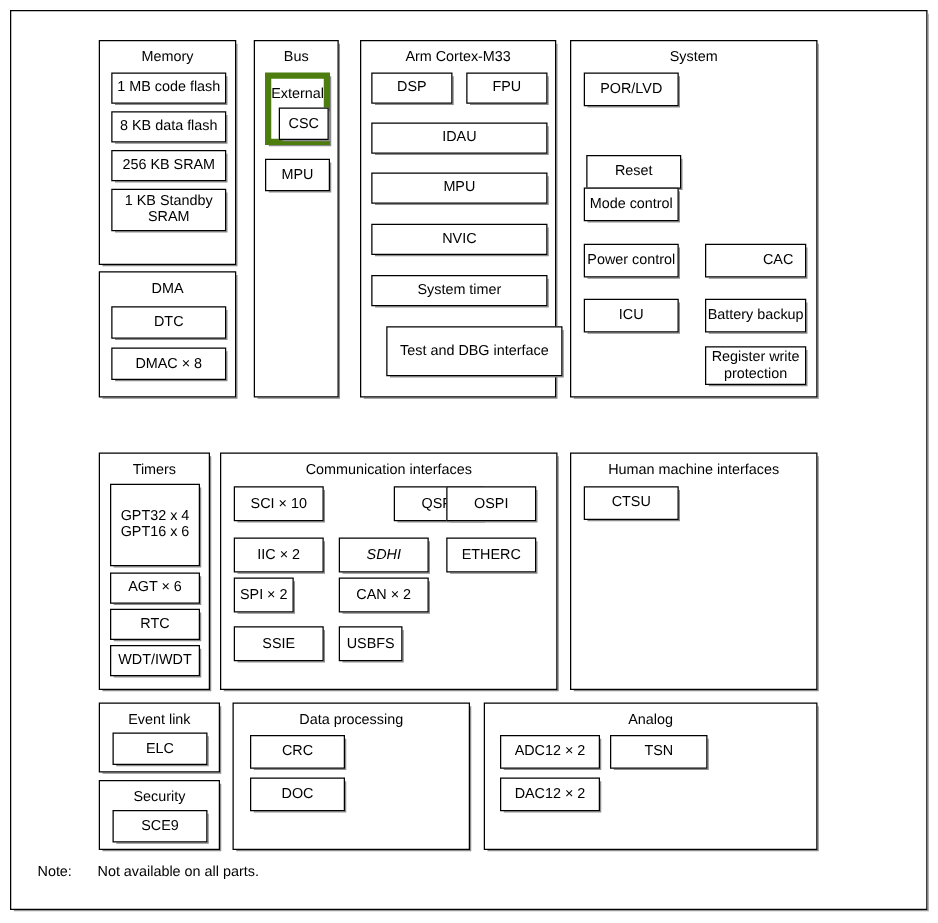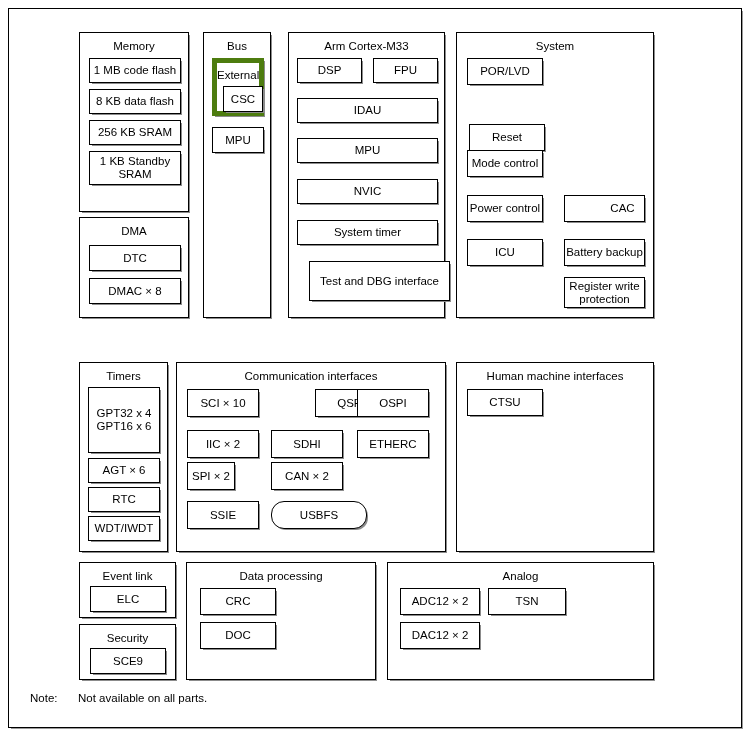--- a/index.html
+++ b/index.html
@@ -172,28 +172,28 @@
   </div>
 
   <div class="group" style="left:176px; top:362px; width:270px; height:190px;">
     <div class="group-title">Communication interfaces</div>
 
     <div class="blk" style="left:10px; top:26px; width:72px; height:28px;">SCI × 10</div>
     <div class="blk" style="left:94px; top:26px; width:72px; height:28px;margin-left:44px;">QSPI</div>
     <div class="blk" style="left:180px; top:26px; width:72px; height:28px;">OSPI</div>
 
     <div class="blk" style="left:10px; top:67px; width:72px; height:28px;">IIC × 2</div>
-    <div class="blk" style="left:94px; top:67px; width:72px; height:28px;">SDHI</div>
+    <div class="blk" style="left:94px; top:67px; width:72px; height:28px;font-style:italic;">SDHI</div>
     <div class="blk" style="left:180px; top:67px; width:72px; height:28px;">ETHERC</div>
 
     <div class="blk" style="left:10px; top:99px; width:48px; height:28px;">SPI × 2</div>
     <div class="blk" style="left:94px; top:99px; width:72px; height:28px;">CAN × 2</div>
 
     <div class="blk" style="left:10px; top:138px; width:72px; height:28px;">SSIE</div>
-    <div class="blk" style="left:94px; top:138px; width:96px; height:28px;border-radius:13px;">USBFS</div>
+    <div class="blk" style="left:94px; top:138px; width:51px; height:28px;">USBFS</div>
   </div>
 
   <div class="group" style="left:456px; top:362px; width:198px; height:190px;">
     <div class="group-title">Human machine interfaces</div>
     <div class="blk" style="left:10px; top:26px; width:76px; height:27px;">CTSU</div>
   </div>
 
   <div class="group" style="left:79px; top:562px; width:97px; height:56px;">
     <div class="group-title">Event link</div>
     <div class="blk" style="left:10px; top:23px; width:76px; height:26px;">ELC</div>

